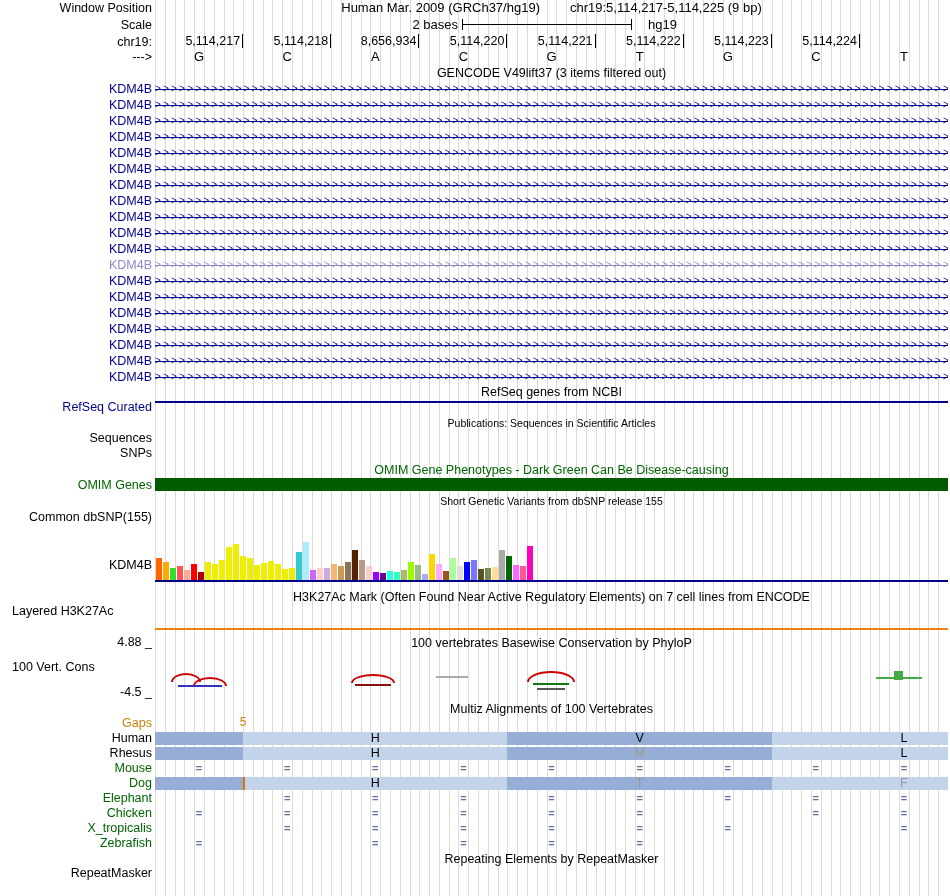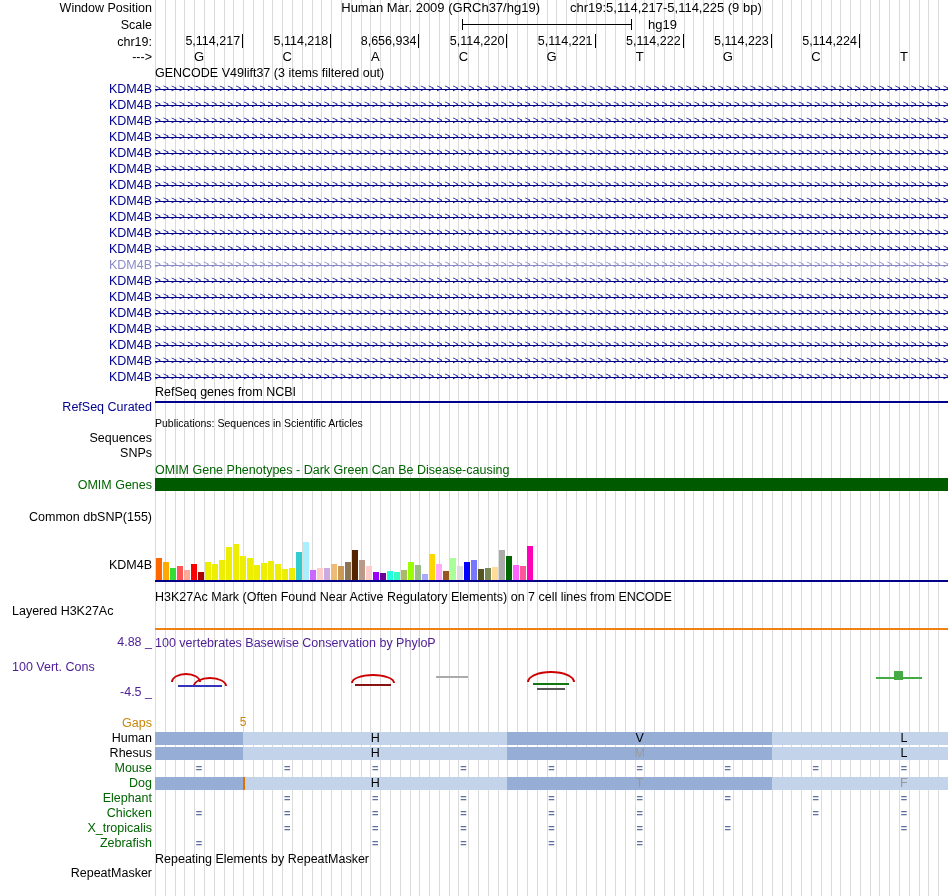--- a/index.html
+++ b/index.html
@@ -2,25 +2,25 @@
 <html><head>
 <meta charset="utf-8">
 <style>
   html,body{margin:0;padding:0;background:#fff;}
   #canvas{position:relative;width:950px;height:896px;background:#fff;overflow:hidden;
           font-family:"Liberation Sans","DejaVu Sans",sans-serif;color:#000;}
   .grid{position:absolute;left:155px;top:0;width:793px;height:896px;
         background:repeating-linear-gradient(to right,#DBDBDB 0,#DBDBDB 1px,transparent 1px,transparent 9.79px);}
   .sb{position:absolute;left:0;width:152px;text-align:right;font-size:12.5px;line-height:16px;white-space:nowrap;}
   .sb.leftal{text-align:left;padding-left:12px;width:140px;}
-  .hdr{position:absolute;left:155px;width:793px;text-align:left;font-size:12.5px;line-height:16px;white-space:nowrap;}
+  .hdr{position:absolute;left:155px;width:793px;text-align:center;font-size:12.5px;line-height:16px;white-space:nowrap;}
   .small{font-size:10.5px;}
   .navy{color:#00008B;}
   .green{color:#006400;}
-  .blue{color:#4c1d95;}
+  .blue{color:#000000;}
   .orange{color:#C8860A;}
   .toprow{position:absolute;left:155px;top:0;width:793px;display:flex;justify-content:center;gap:30px;
           font-size:13px;line-height:16px;white-space:nowrap;}
   .coord{position:absolute;width:90px;height:14px;text-align:right;font-size:12.5px;line-height:14px;
          border-right:1px solid #000;padding-right:2px;}
   .base{position:absolute;width:20px;margin-left:-10px;text-align:center;font-size:13px;line-height:16px;}
   .generow{position:absolute;left:155px;width:793px;height:16px;overflow:hidden;white-space:nowrap;
            font-size:10px;line-height:15px;letter-spacing:2.2px;
            background-image:linear-gradient(currentColor,currentColor);
            background-size:100% 1px;background-position:0 8px;background-repeat:no-repeat;}
@@ -37,34 +37,37 @@
 <div id="canvas">
   <div class="grid"></div>
 
   <div class="sb" style="top:0">Window Position</div>
   <div class="toprow">
     <span>Human Mar. 2009 (GRCh37/hg19)</span>
     <span>chr19:5,114,217-5,114,225 (9 bp)</span>
   </div>
 
   <div class="sb" style="top:17px">Scale</div>
+  <div class="scaletext" style="left:155px;top:17px;width:303px;text-align:right">2 bases</div>
   <div style="position:absolute;left:462px;top:24px;width:170px;height:1px;background:#000"></div>
   <div style="position:absolute;left:462px;top:19px;width:1px;height:11px;background:#000"></div>
   <div style="position:absolute;left:631px;top:19px;width:1px;height:11px;background:#000"></div>
   <div class="scaletext" style="left:648px;top:17px">hg19</div>
 
   <div class="sb" style="top:34px">chr19:</div>
   <div class="sb" style="top:49px">---&gt;</div>
 
   <div class="hdr" style="top:65px">GENCODE V49lift37 (3 items filtered out)</div>
   <div class="hdr small" style="top:415px">Publications: Sequences in Scientific Articles</div>
   <div class="hdr" style="top:384px">RefSeq genes from NCBI</div>
   <div class="hdr green" style="top:462px">OMIM Gene Phenotypes - Dark Green Can Be Disease-causing</div>
+  <div class="hdr small" style="top:493px">Short Genetic Variants from dbSNP release 155</div>
   <div class="hdr" style="top:589px">H3K27Ac Mark (Often Found Near Active Regulatory Elements) on 7 cell lines from ENCODE</div>
   <div class="hdr blue" style="top:635px">100 vertebrates Basewise Conservation by PhyloP</div>
+  <div class="hdr blue" style="top:701px">Multiz Alignments of 100 Vertebrates</div>
   <div class="hdr" style="top:851px">Repeating Elements by RepeatMasker</div>
 
   <div class="sb navy" style="top:399px">RefSeq Curated</div>
   <div class="sb" style="top:430px">Sequences</div>
   <div class="sb" style="top:445px">SNPs</div>
   <div class="sb green" style="top:477px">OMIM Genes</div>
   <div class="sb" style="top:509px">Common dbSNP(155)</div>
   <div class="sb" style="top:557px">KDM4B</div>
   <div class="sb leftal" style="top:603px">Layered H3K27Ac</div>
   <div class="sb blue" style="top:634px">4.88 _</div>

